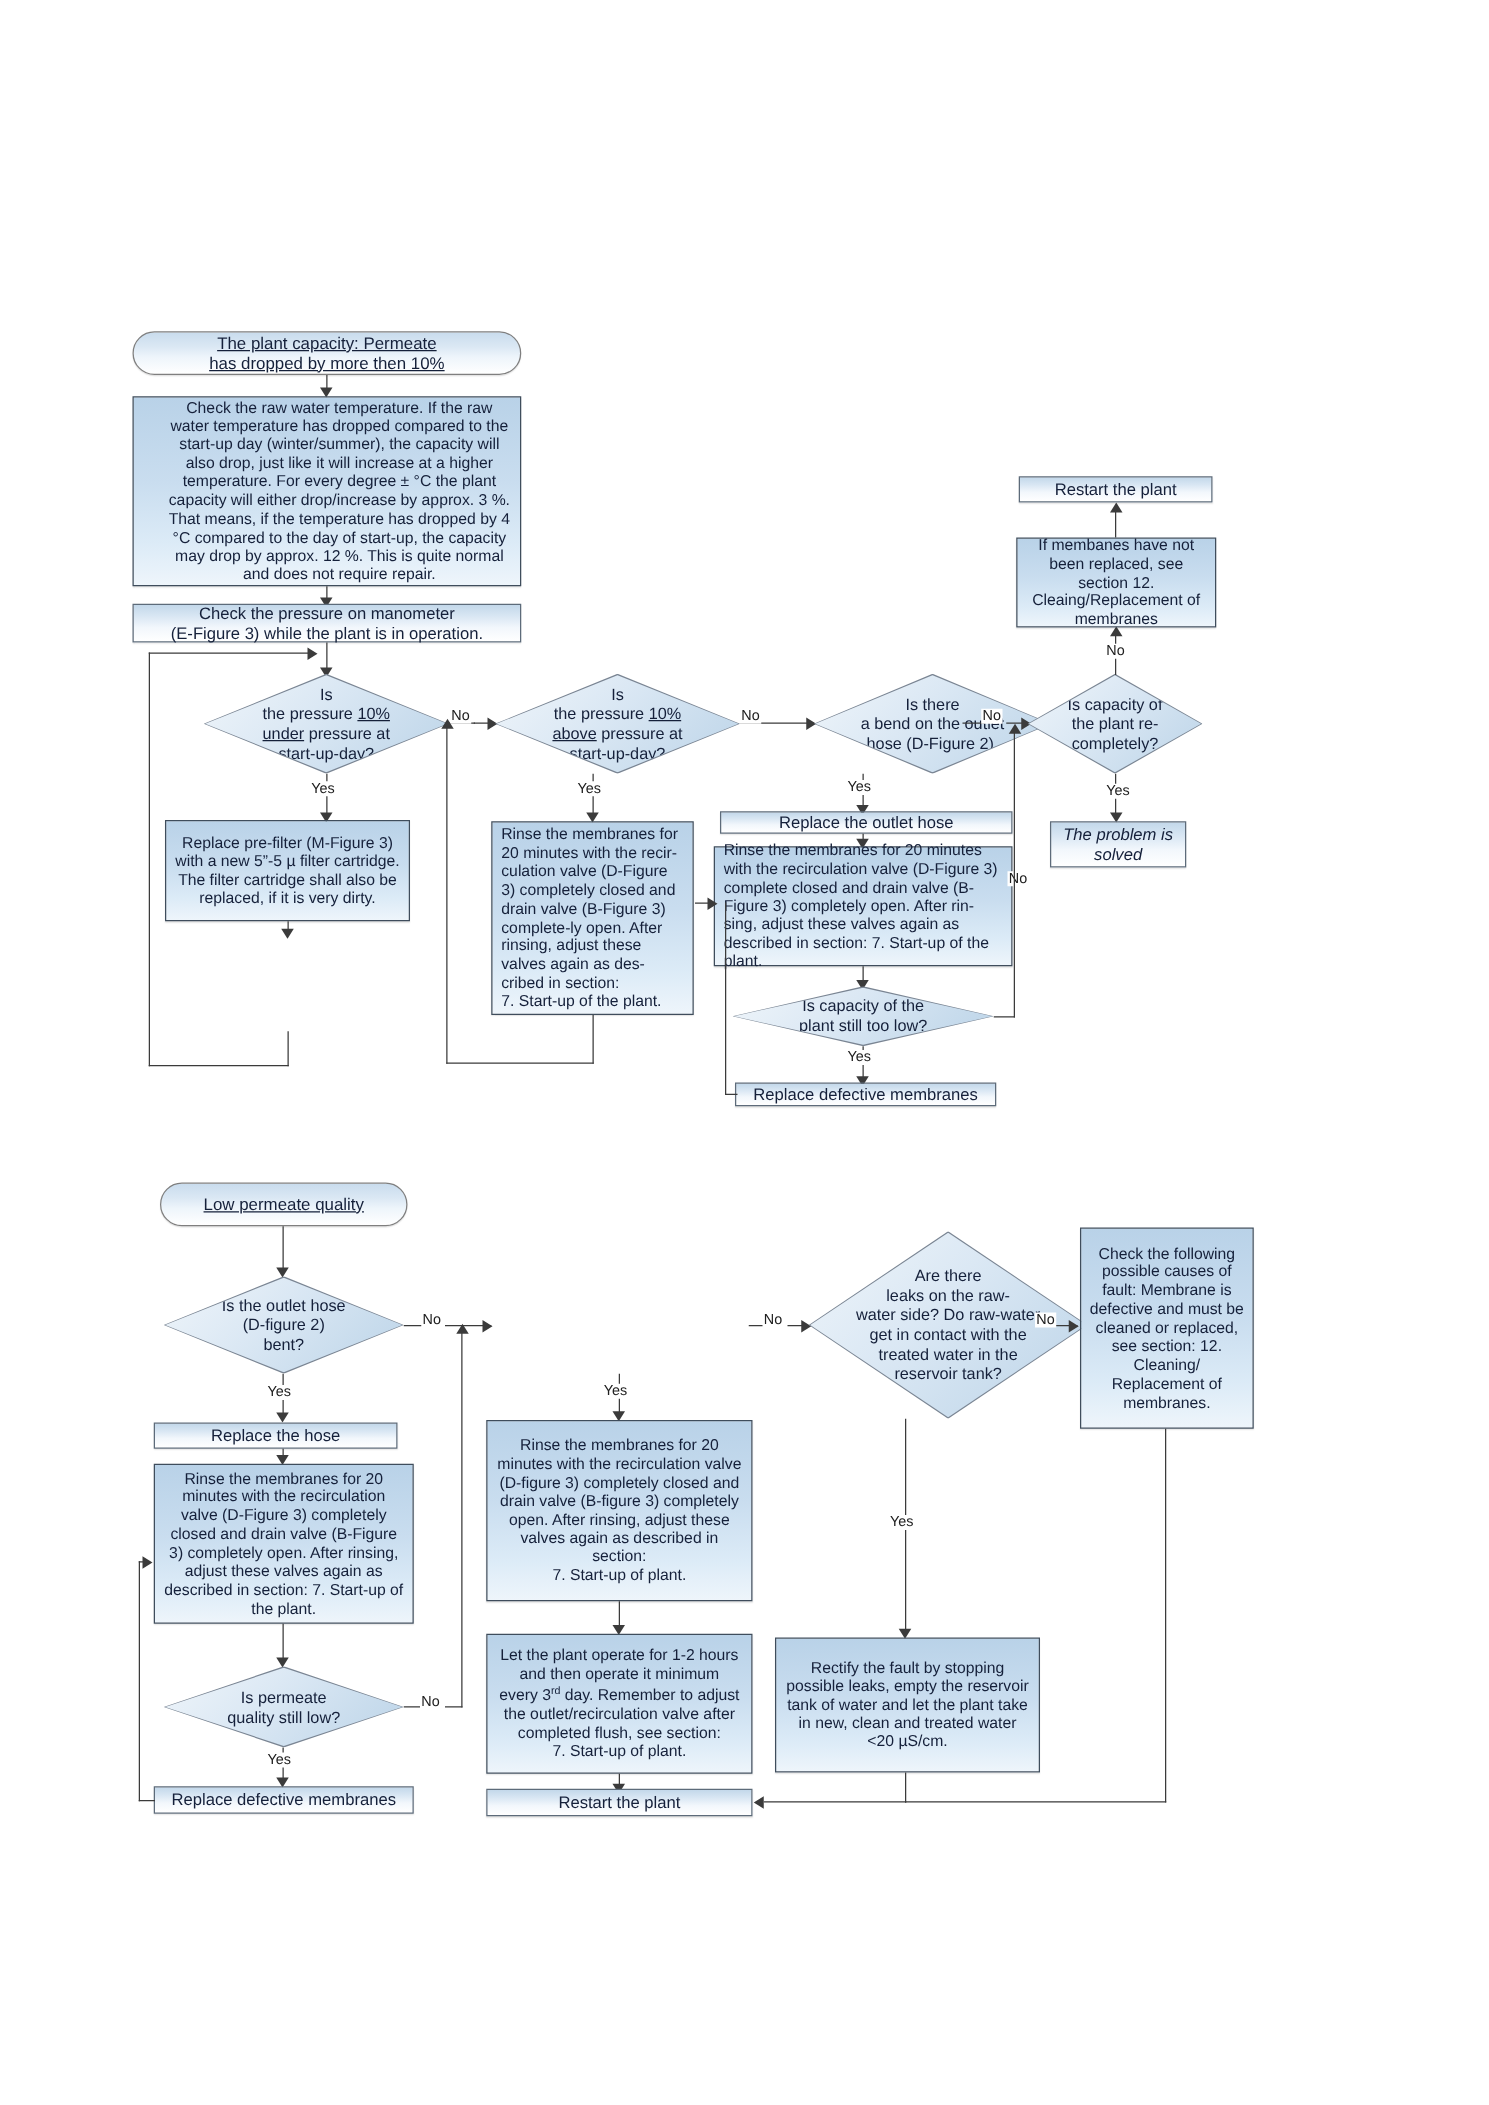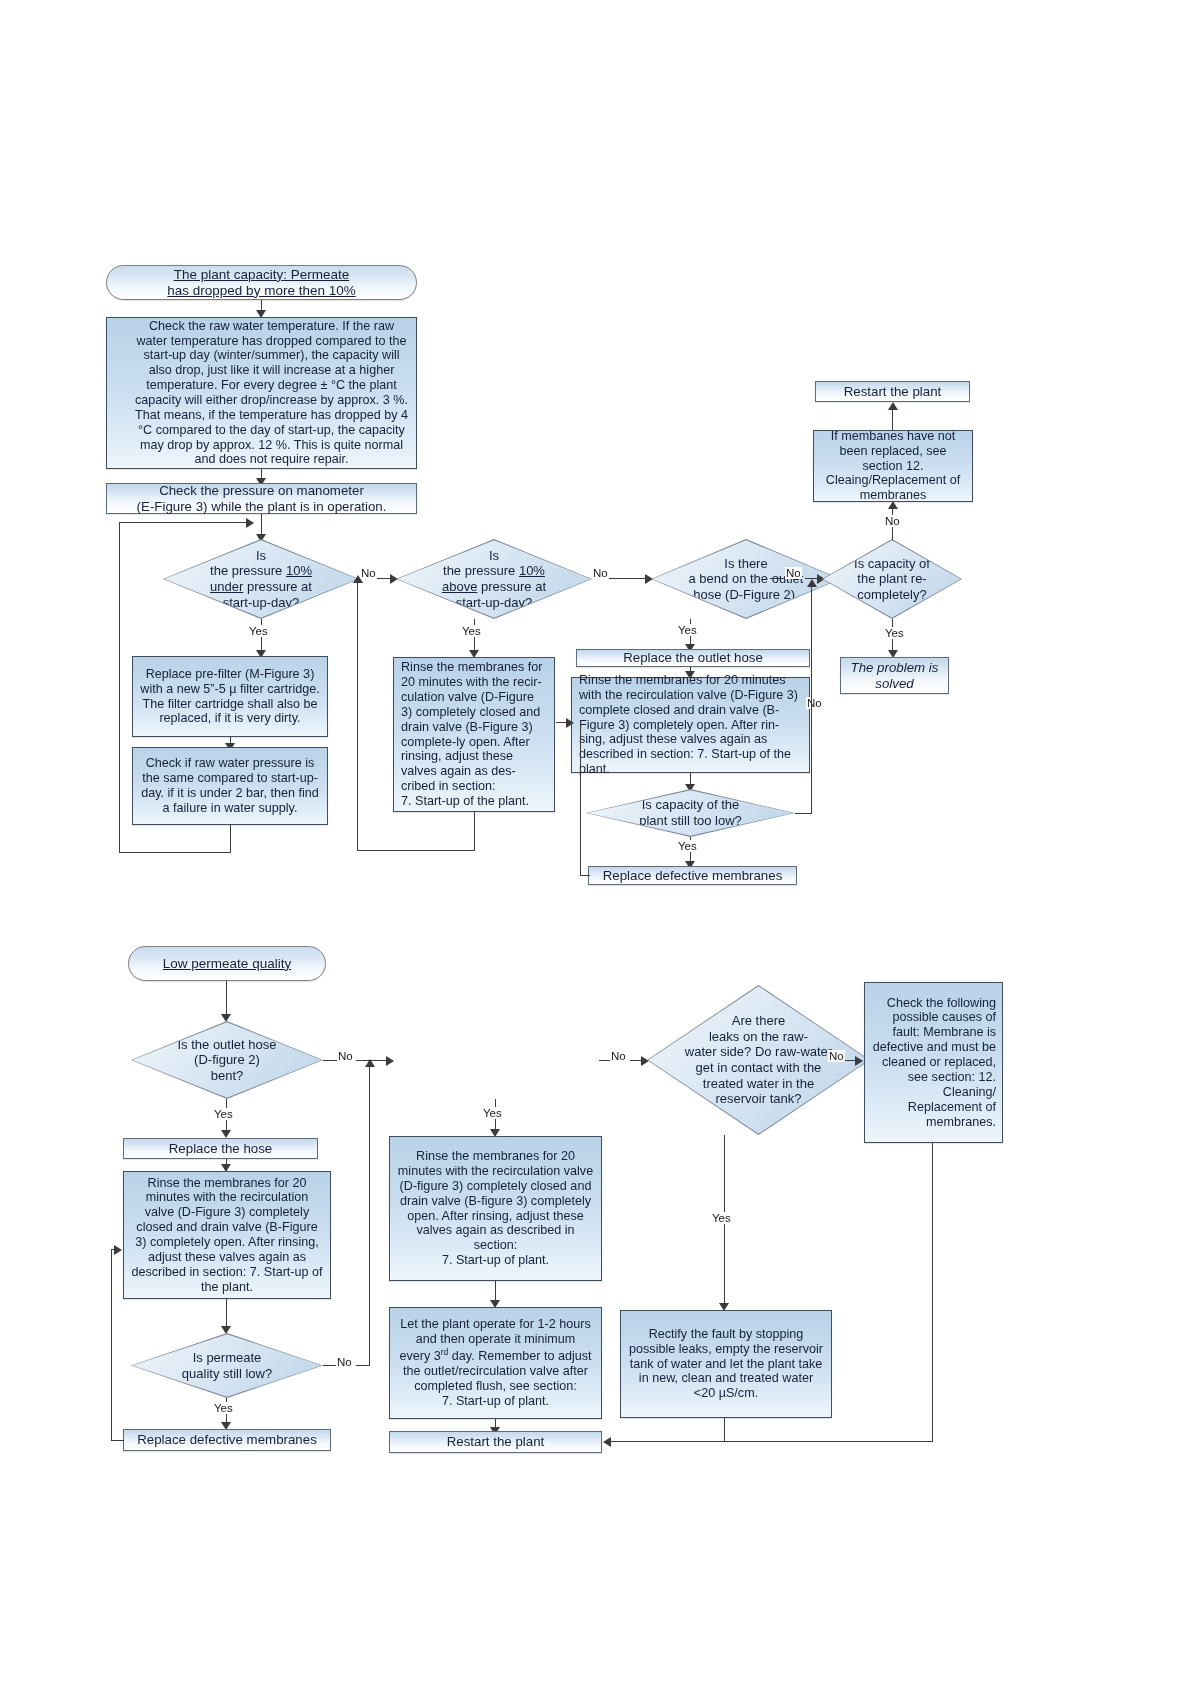--- a/index.html
+++ b/index.html
@@ -142,23 +142,20 @@
   <div class="lbl" style="left:248px;top:625px;">Yes</div>
   <div class="arrow down" style="left:256px;top:650px;"></div>
 
   <div class="node box" style="left:132px;top:656px;width:196px;height:81px;font-size:12.6px;">
     <span>Replace pre-filter (M-Figure 3) with a new 5”-5 µ filter cartridge. The filter cartridge shall also be replaced, if it is very dirty.</span>
   </div>
 
   <div class="ln lnv" style="left:230px;top:737px;height:9px;"></div>
   <div class="arrow down" style="left:225px;top:743px;"></div>
 
-  <div class="node box" style="left:132px;top:747px;width:196px;height:78px;font-size:12.6px;">
-    <span>Check if raw water pressure is the same compared to start-up-day. if it is under 2 bar, then  find a failure in water supply.</span>
-  </div>
 
   <div class="ln lnv" style="left:230px;top:825px;height:28px;"></div>
   <div class="ln lnh" style="left:119px;top:852px;width:112px;"></div>
   <div class="ln lnv" style="left:119px;top:522px;height:331px;"></div>
   <div class="ln lnh" style="left:119px;top:522px;width:132px;"></div>
   <div class="arrow right" style="left:246px;top:518px;"></div>
 
   <div class="diamond-wrap" style="left:396px;top:539px;width:196px;height:80px;">
     <div class="outline"></div>
     <div class="inner">
@@ -405,21 +402,21 @@
         <div>reservoir tank?</div>
       </div>
     </div>
   </div>
 
   <div class="ln lnh" style="left:870px;top:1060px;width:10px;"></div>
   <div class="lbl" style="left:828px;top:1050px;">No</div>
   <div class="ln lnh" style="left:845px;top:1060px;width:17px;"></div>
   <div class="arrow right" style="left:855px;top:1056px;"></div>
 
-  <div class="node box" style="left:864px;top:982px;width:139px;height:161px;font-size:12.6px;text-align:right;">
+  <div class="node box" style="left:864px;top:982px;width:139px;height:161px;font-size:12.6px;">
     <span>Check the following possible causes of fault: Membrane is defective and must be cleaned or replaced, see section: 12. Cleaning/ Replacement of membranes.</span>
   </div>
 
   <div class="ln lnv" style="left:724px;top:1135px;height:172px;"></div>
   <div class="lbl" style="left:711px;top:1212px;">Yes</div>
   <div class="arrow down" style="left:719px;top:1303px;"></div>
 
   <div class="node box" style="left:620px;top:1310px;width:212px;height:108px;font-size:12.6px;">
     <span>Rectify the fault by stopping possible leaks, empty the reservoir tank of water and let the plant take in new, clean and treated water &lt;20 µS/cm.</span>
   </div>

